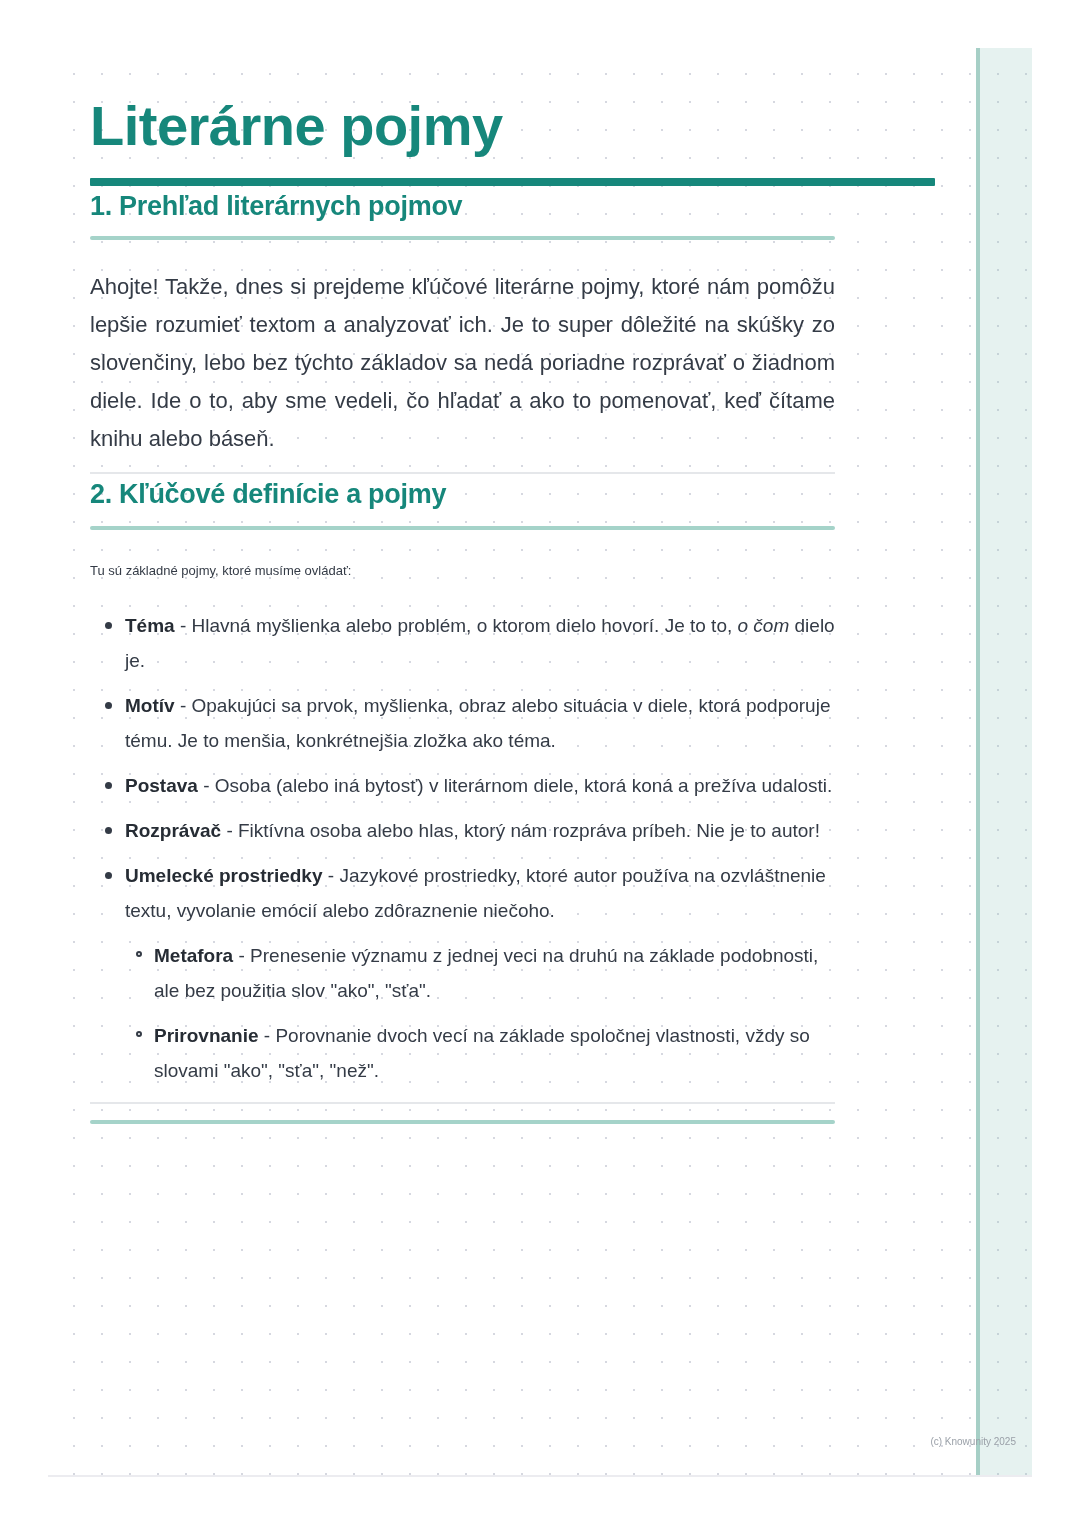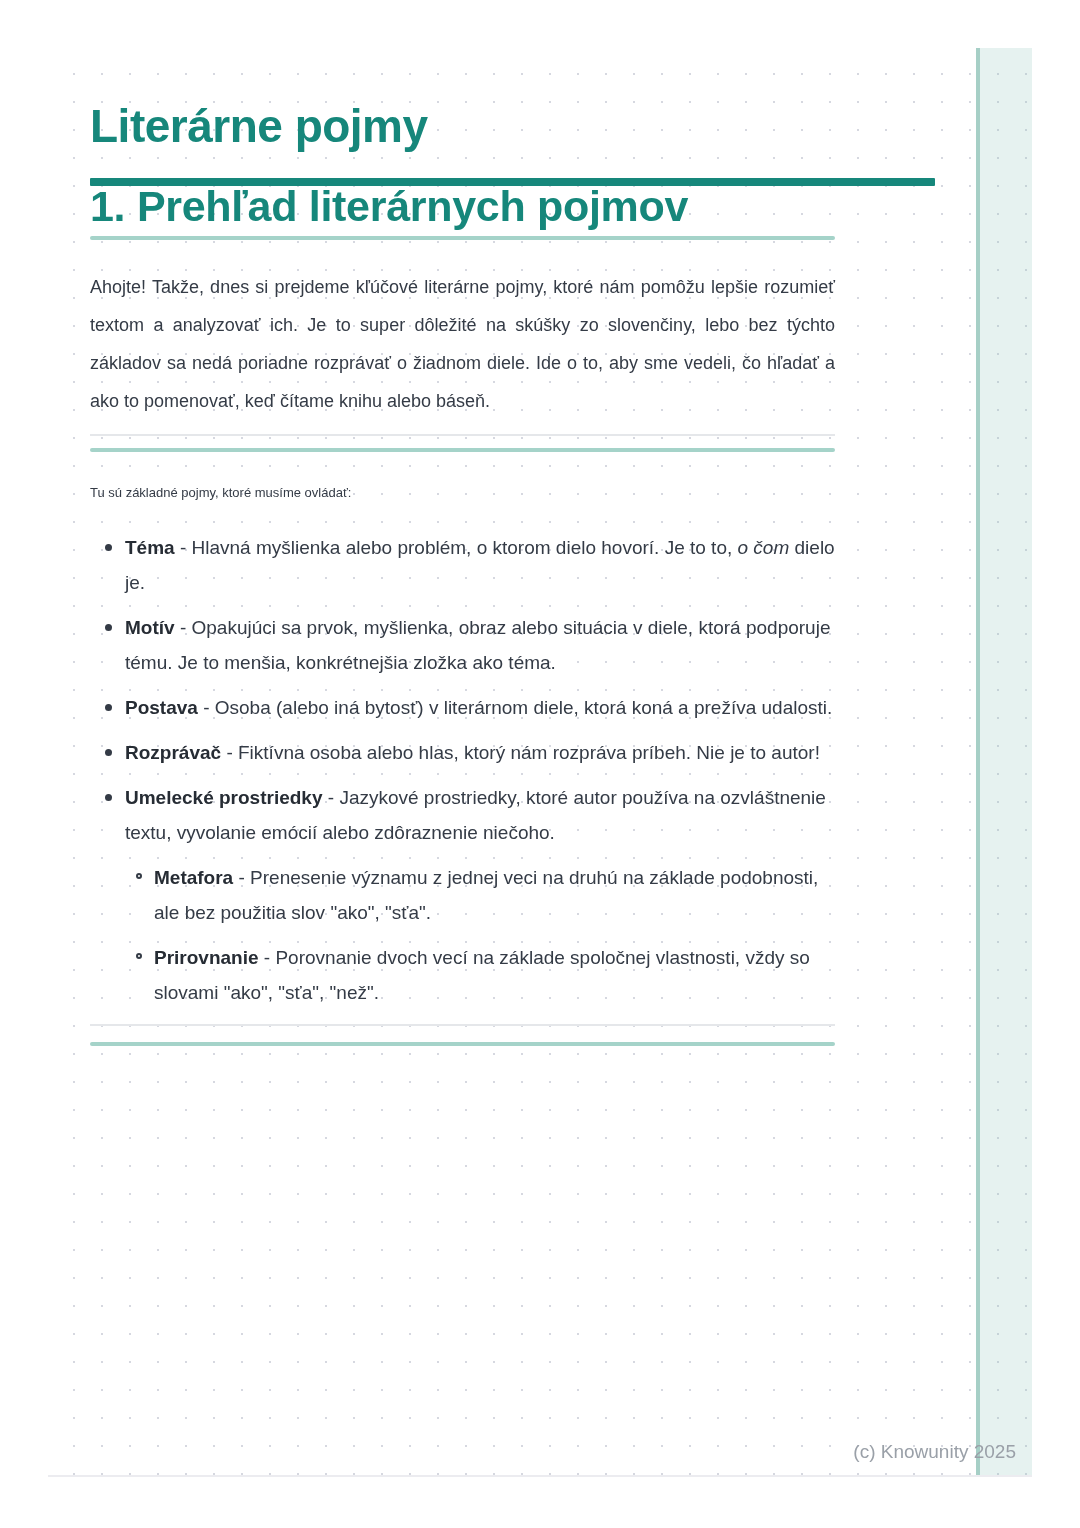--- a/index.html
+++ b/index.html
@@ -29,35 +29,35 @@
     z-index: 1;
   }
   .content {
     position: relative;
     margin-left: 42px;
     width: 745px;
     z-index: 0;
   }
   h1.page-title {
     margin: 50px 0 8px 0;
-    font-size: 46px;
+    font-size: 56px;
     line-height: 56px;
     font-weight: 800;
     letter-spacing: -0.5px;
     color: #16877b;
   }
   .rule-thick {
     width: 845px; height: 8px;
     background: #16877b;
     margin-top: 24px;
     border-radius: 1px;
   }
   h2.section-heading {
     margin: 0;
-    font-size: 43px;
+    font-size: 27px;
     line-height: 40px;
     font-weight: 700;
     letter-spacing: -0.3px;
     color: #16877b;
   }
   .h2-s1 { margin-top: 49px; }
   .h2-s2 { margin-top: 50px; }
   .h2-s3 { margin-top: 48px; }
   .rule-light {
     width: 745px; height: 4px;
@@ -68,21 +68,21 @@
   .rl-s2 { margin-top: 12px; }
   .rl-s3 { margin-top: 16px; }
   .divider {
     width: 745px; height: 2px;
     background: #e5e7ea;
   }
   .dv-1 { margin-top: 14px; }
   .dv-2 { margin-top: 14px; }
   p.body-par {
     margin: 28px 0 8px 0;
-    font-size: 18px;
+    font-size: 22px;
     line-height: 38px;
     color: #343b46;
     text-align: justify;
   }
   p.list-intro {
     margin: 22px 0 0 0;
     font-size: 13px;
     line-height: 38px;
     color: #343b46;
   }
@@ -110,22 +110,22 @@
     flex: none;
     width: 6px; height: 6px;
     border-radius: 50%;
     border: 2px solid #343b46;
     background: transparent;
     margin: 13px 12px 0 46px;
   }
   .sub-list { margin-top: 4px; }
   .footer-note {
     position: absolute;
-    right: 16px; bottom: 12px;
-    font-size: 19px;
+    right: 16px; bottom: 28px;
+    font-size: 10px;
     color: #9fa4ac;
     color: #9aa0a8;
     z-index: 2;
     white-space: nowrap;
   }
 </style>
 </head>
 <body>
 
 <div class="sheet">
@@ -135,20 +135,21 @@
 
     <h1 class="page-title">Literárne pojmy</h1>
     <div class="rule-thick"></div>
 
     <h2 class="section-heading h2-s1">1. Prehľad literárnych pojmov</h2>
     <div class="rule-light rl-s1"></div>
     <p class="body-par">Ahojte! Takže, dnes si prejdeme kľúčové literárne pojmy, ktoré nám pomôžu lepšie rozumieť textom a analyzovať ich. Je to super dôležité na skúšky zo slovenčiny, lebo bez týchto základov sa nedá poriadne rozprávať o žiadnom diele. Ide o to, aby sme vedeli, čo hľadať a ako to pomenovať, keď čítame knihu alebo báseň.</p>
 
     <div class="divider dv-1"></div>
 
+    <h2 class="section-heading h2-s2">2. Kľúčové definície a pojmy</h2>
     <div class="rule-light rl-s2"></div>
     <p class="list-intro">Tu sú základné pojmy, ktoré musíme ovládať:</p>
 
     <div class="term-list">
 
       <div class="li">
         <span class="marker-dot"></span>
         <span class="txt"><b>Téma</b><span> - Hlavná myšlienka alebo problém, o ktorom dielo hovorí. Je to to, </span><i>o čom</i><span> dielo je.</span></span>
       </div>
 

